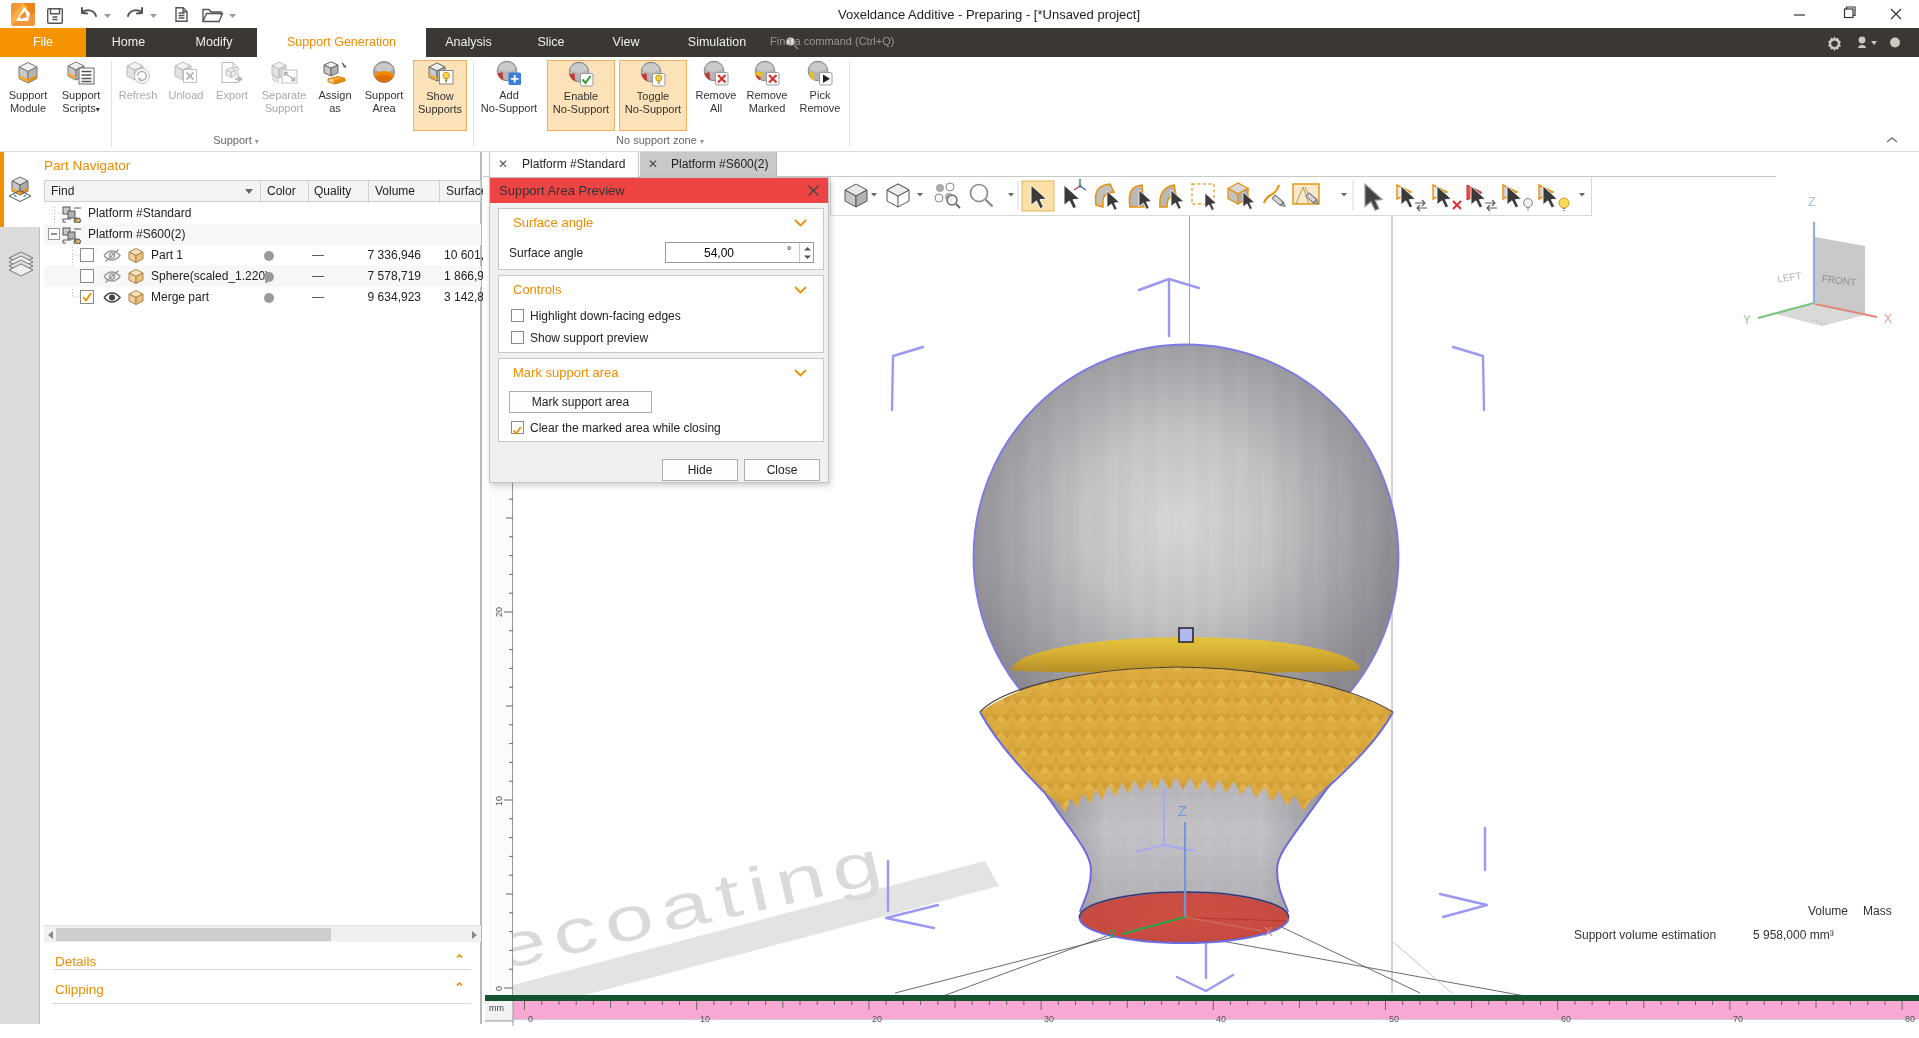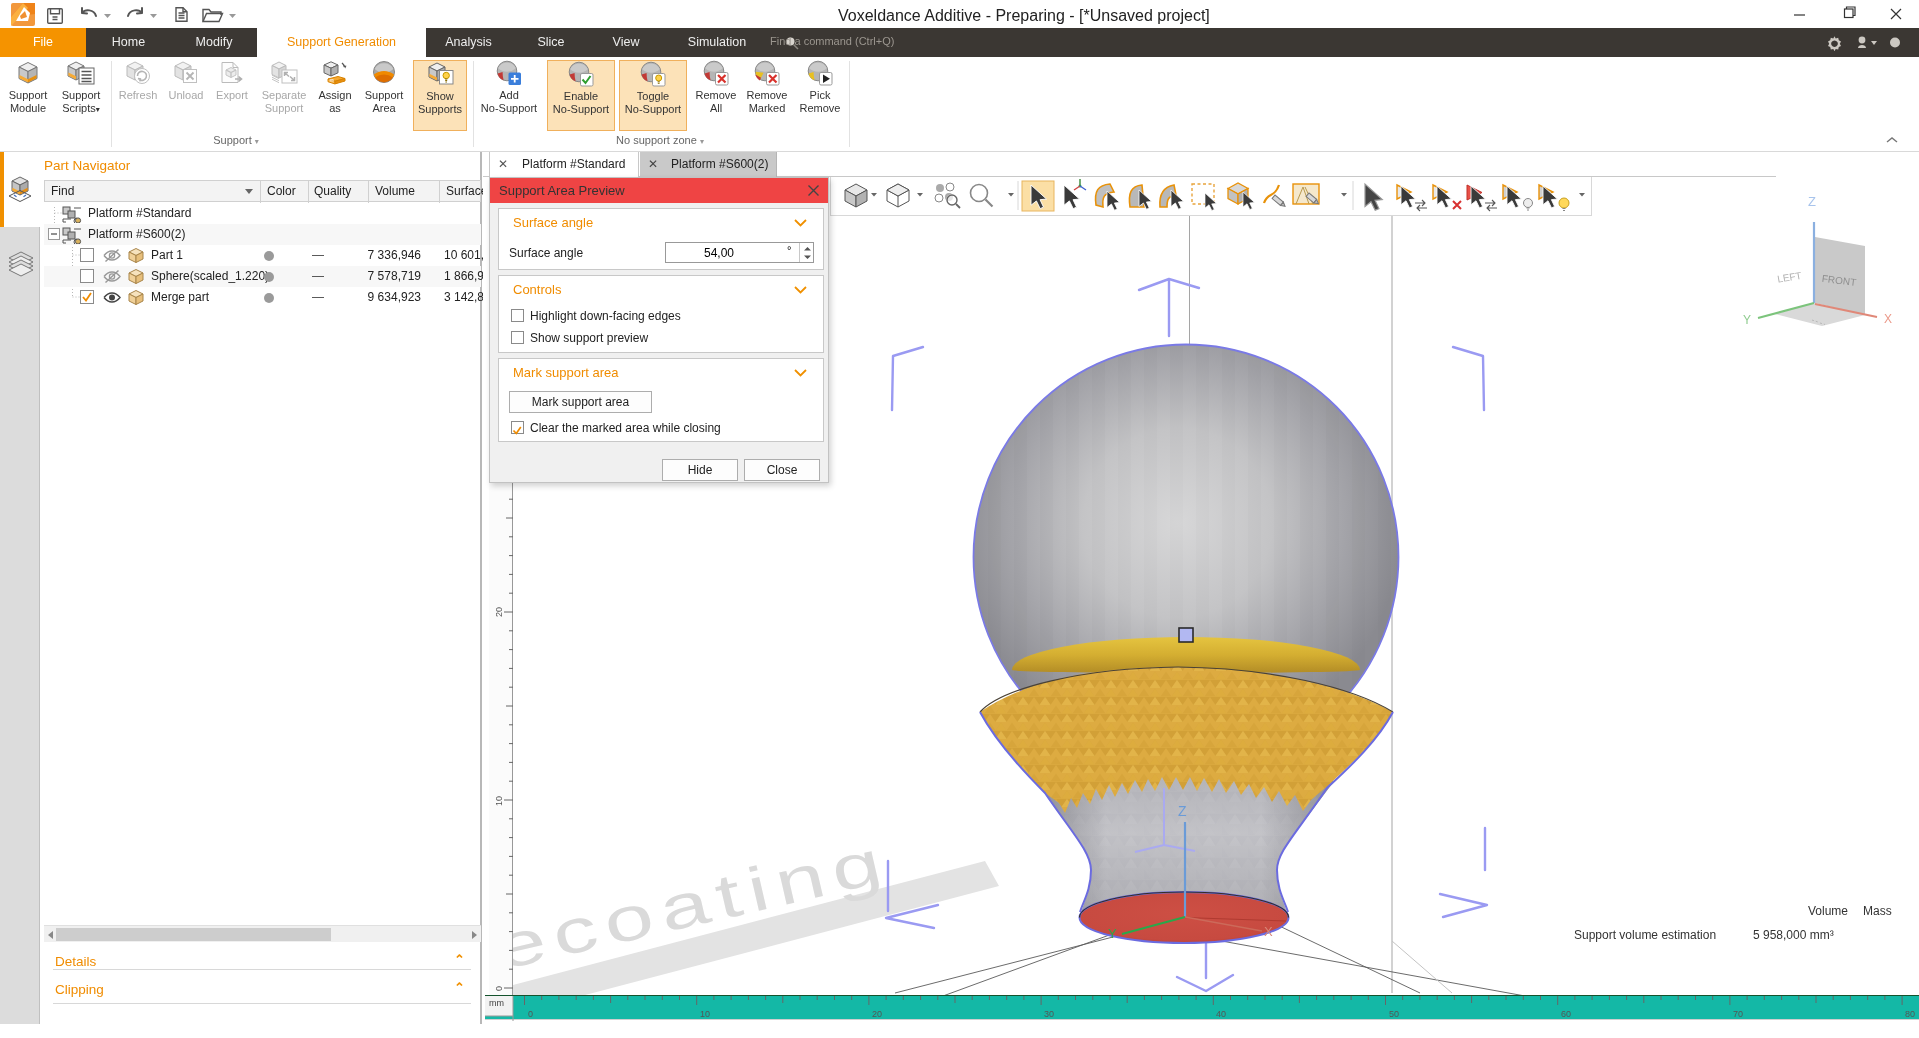--- a/index.html
+++ b/index.html
@@ -1,20 +1,20 @@
 <!DOCTYPE html>
 <html><head>
 <meta charset="utf-8">
 <style>
 *{margin:0;padding:0;box-sizing:border-box}
 html,body{width:1919px;height:1038px;overflow:hidden;font-family:"Liberation Sans",sans-serif;background:#fff}
 .abs{position:absolute}
 
 #titlebar{position:absolute;left:0;top:0;width:1919px;height:28px;background:#fff}
-#title-text{position:absolute;left:838px;top:7px;font-size:16px;color:#222}
+#title-text{position:absolute;left:838px;top:7px;font-size:13px;color:#222}
 
 #menubar{position:absolute;left:0;top:28px;width:1919px;height:29px;background:#3b3733}
 .mtab{position:absolute;top:0;height:45px;line-height:29px;font-size:12.5px;text-align:center;color:#eee}
 
 #ribbon{position:absolute;left:0;top:57px;width:1919px;height:95px;background:#fff;border-bottom:1px solid #d9d9d9}
 .rbtn{position:absolute;top:3px;text-align:center;font-size:11px;color:#333;line-height:13px}
 .rbtn .ic{display:block;margin:0 auto 3px}
 .rbtn.dis{color:#a8a8a8}
 .rbtn.hl{background:#fce2b8;border:1px solid #f0b05c}
 .rsep{position:absolute;top:4px;width:1px;height:86px;background:#e2e2e2}
@@ -51,21 +51,21 @@
 #dialog{position:absolute;left:489px;top:177px;width:340px;height:306px;background:#f0f0f0;border:1px solid #c2c2c2;box-shadow:2px 3px 6px rgba(0,0,0,0.18);z-index:30}
 #dlg-head{position:absolute;left:0;top:0;width:338px;height:25px;background:#ef4444;font-size:13px;color:#333}
 .grp{position:absolute;left:8px;width:326px;background:#fff;border:1px solid #c8c8c8}
 .gtitle{position:absolute;left:14px;top:6px;font-size:13px;color:#f08c00}
 .gchev{position:absolute;right:16px;top:6px;color:#f09000;font-size:11px;font-weight:bold}
 .dcb{position:absolute;left:12px;width:13px;height:13px;border:1px solid #8a8a8a;background:#fff}
 .dlbl{position:absolute;left:31px;font-size:12px;color:#222}
 .dbtn{position:absolute;height:22px;background:#fdfdfd;border:1px solid #adadad;font-size:12px;color:#222;text-align:center;line-height:20px}
 
 #vruler{position:absolute;left:489px;top:216px;width:24px;height:779px;background:#fbfbfb;z-index:5}
-#hruler{position:absolute;left:485px;top:995px;width:1434px;height:25px;background:#14b8a6;border-top:1px solid #14532d;border-bottom:1px solid #cfcfcf;z-index:6}
+#hruler{position:absolute;left:485px;top:995px;width:1434px;height:25px;background:#f9a8d4;border-top:6px solid #14532d;border-bottom:1px solid #cfcfcf;z-index:6}
 #ovr1{position:absolute;z-index:7;font-size:12px;color:#333}
 </style>
 </head>
 <body>
 <div id="titlebar">
 <svg class="abs" style="left:0;top:0" width="480" height="28" viewBox="0 0 480 28">
   <g>
     <rect x="11" y="3" width="24" height="23" rx="2" fill="#f2983c"></rect>
     <path d="M11 17 L23 3 L35 3 L35 14 Z" fill="#ef8318"></path>
     <path d="M11 26 L11 17 L23 3 L28 8 Z" fill="#fbb040"></path>

